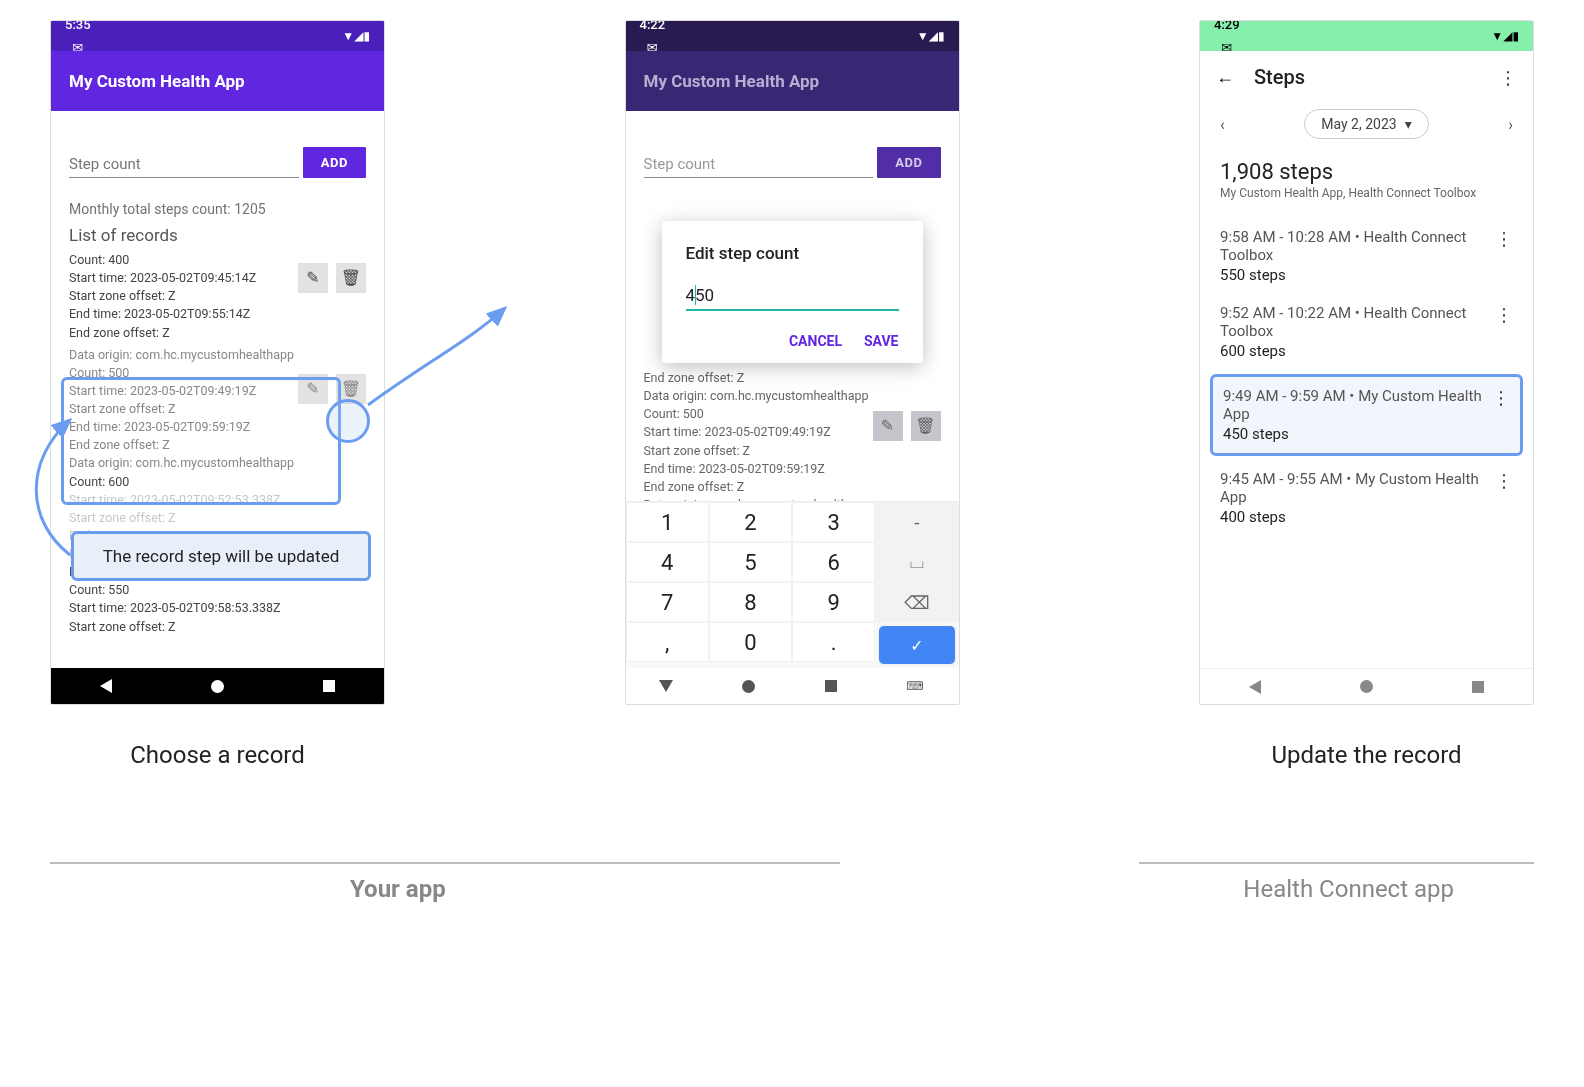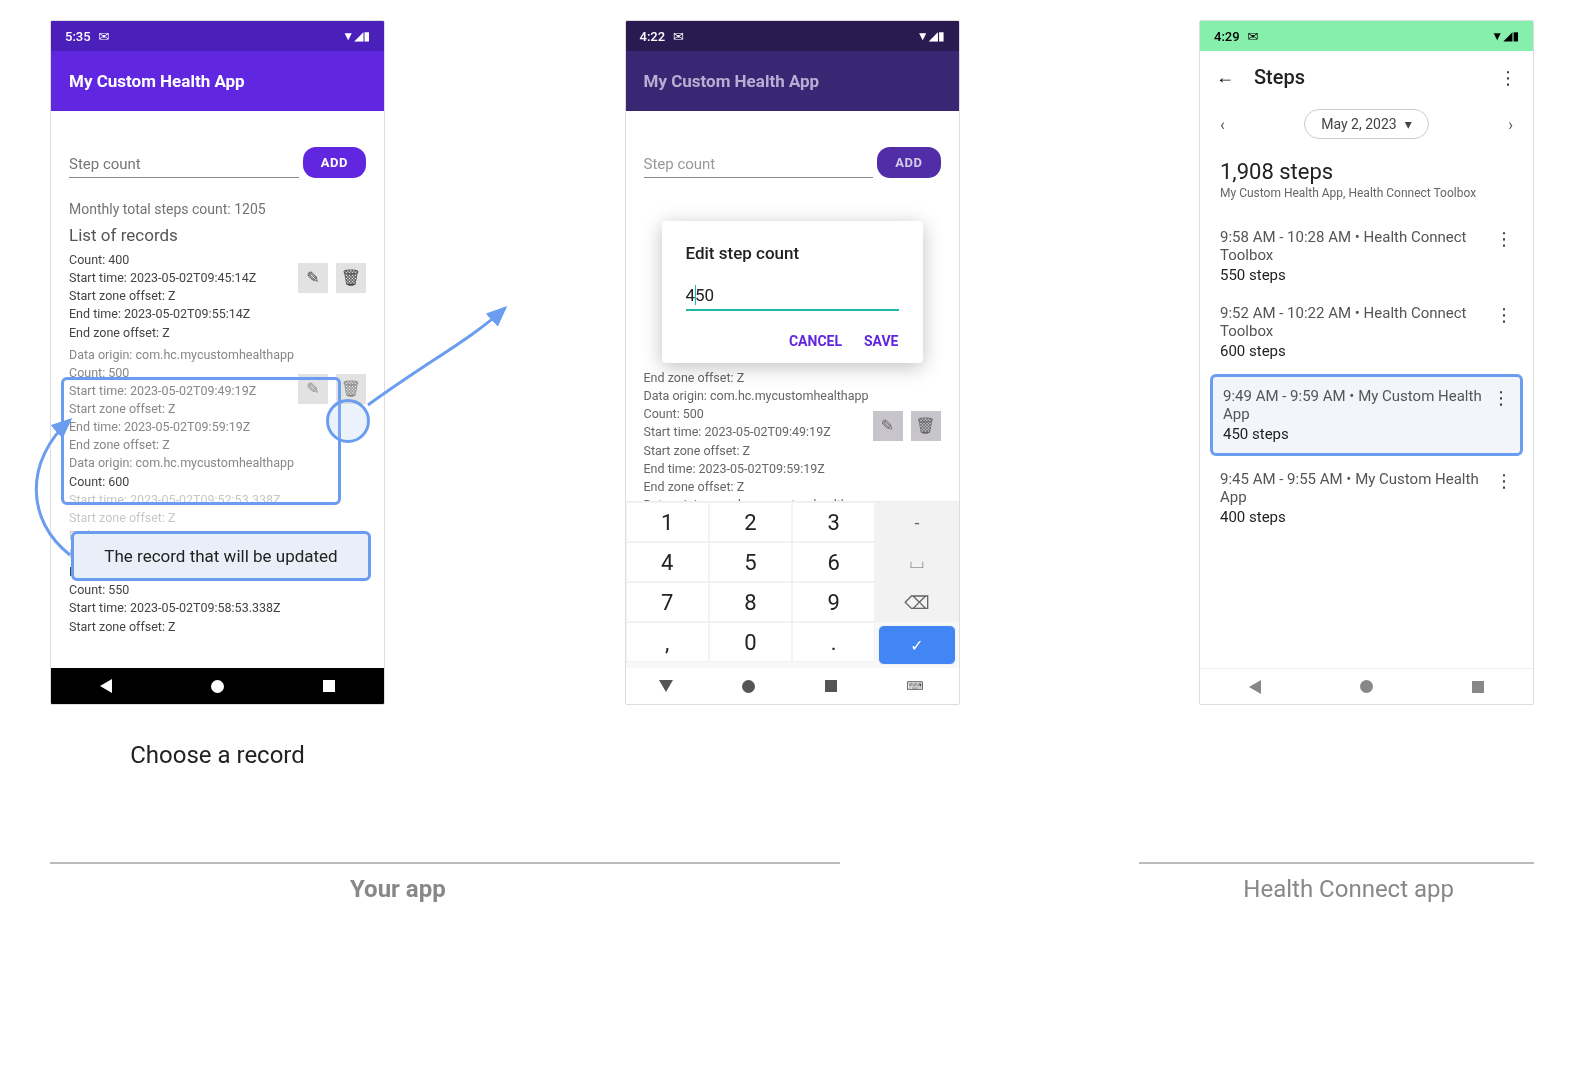--- a/index.html
+++ b/index.html
@@ -32,41 +32,41 @@
     justify-content: space-between;
     align-items: center;
     padding: 6px 14px;
     font-size: 13px;
     font-weight: 500;
     height: 30px;
   }
   .statusbar.purple { background:#4b1fba; color:#fff; }
   .statusbar.darkpurple { background:#2a1a52; color:#fff; }
   .statusbar.white { background:#86efac; color:#000; }
-  .status-left { display:flex; align-items:center; gap:8px; }
+  .status-left { display:flex; align-items:center; gap:8px;flex-direction:column; }
   .status-right { display:flex; align-items:center; gap:1px; font-size:12px; }
   .toolbar {
     padding: 20px 18px;
     font-size: 17px;
     font-weight: 700;
   }
   .toolbar.purple { background:#6126e0; color:#fff; }
   .toolbar.darkpurple { background:#3a2773; color:#b9add3; }
   
   .content { padding: 12px 18px; font-size: 13px; }
   .row-in { display:flex; align-items:flex-end; gap:4px; margin-top:24px; margin-bottom:23px;}
   .infield {
     flex:1; color:#777; font-size:15px;
     border-bottom:1px solid #888;
     padding:4px 0;
   }
   .addbtn {
     background:#6126e0; color:#fff;
     padding:8px 18px; font-weight:700; font-size:13px;
-    border-radius:13px; letter-spacing:0.5px;
+    border-radius:1px; letter-spacing:0.5px;
   }
   .addbtn.dk { background:#512da8; color:#d3cbe8; }
   .tot { font-size:14px; margin:18px 0 8px; color:#737373; }
   .hdr { font-size:17px; color:#555; margin-bottom:6px; }
   .rec { font-size:12.5px; color:#444; line-height:1.45; position:relative; }
   .rec.dim { color:#888; }
   .iconbtns { position:absolute; top:12px; right:0; display:flex; gap:8px; }
   .iconbtn {
     width:30px; height:30px; background:#e2e2e2;
     display:flex; align-items:center; justify-content:center;
@@ -206,21 +206,21 @@
         <div style="opacity:.3">End zone offset: Z</div>
         <div>Data origin: androidx.health.connect.client.devtool</div>
         <div>Count: 550</div>
         <div>Start time: 2023-05-02T09:58:53.338Z</div>
         <div>Start zone offset: Z</div>
       </div>
     </div>
 
     <div class="hl-rec" style="top:356px; height:128px;"></div>
     <div class="hl-circle" style="top:378px; left:275px;"></div>
-    <div class="callout" style="top:510px;">The record that will be updated</div>
+    <div class="callout" style="top:510px;">The record step will be updated</div>
 
     <div class="androidnav">
       <div class="nav-tri"></div>
       <div class="nav-circ"></div>
       <div class="nav-sq"></div>
     </div>
   </div>
 
   <div class="phone">
     <div class="statusbar darkpurple">
@@ -355,20 +355,21 @@
       <div class="nav-tri" style="border-right-color:#888;"></div>
       <div class="nav-circ" style="background:#888;"></div>
       <div class="nav-sq" style="background:#888;"></div>
     </div>
   </div>
 
 </div>
 
 <div class="captions">
   <div class="cap">Choose a record</div>
+  <div class="cap">Update the record</div>
 </div>
 
 <div class="ruleA"></div>
 <div class="ruleB"></div>
 <div class="subcap subA">Your app</div>
 <div class="subcap subB">Health Connect app</div>
 
 <svg class="arrows" width="1584" height="1087">
   <defs>
     <marker id="ah" markerWidth="10" markerHeight="10" refX="6" refY="3" orient="auto">

